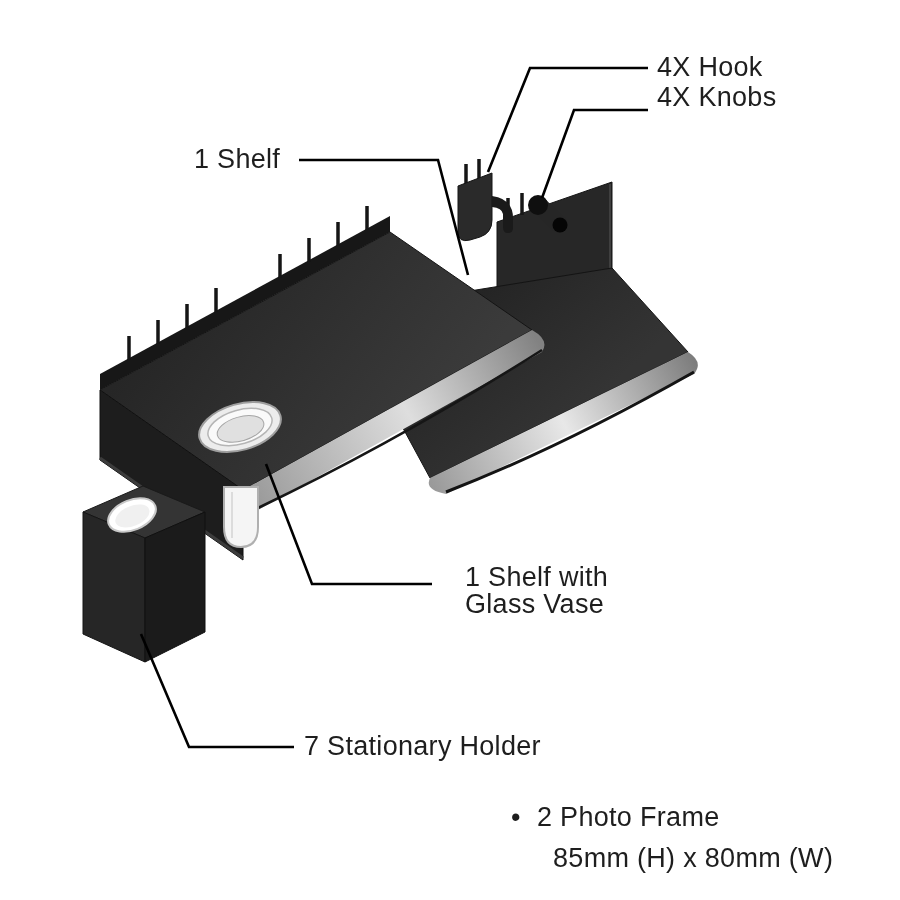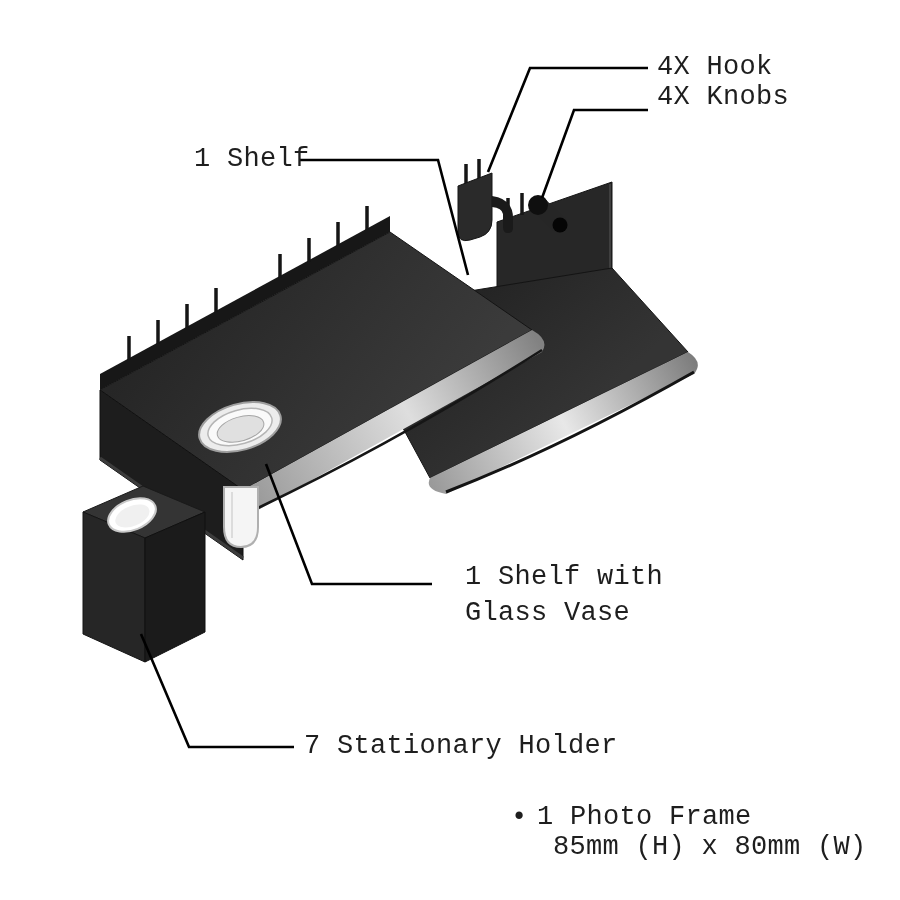--- a/index.html
+++ b/index.html
@@ -4,32 +4,32 @@
 <style>
   :root{
     --bg:#ffffff; --ink:#000000; --text:#1e1e1e;
     --part-dark:#1b1b1b; --part-mid:#2a2a2a; --part-light:#383838;
     --vase-white:#f5f5f5;
   }
   html,body{margin:0;padding:0;background:var(--bg);}
   .stage{
     position:relative;width:900px;height:900px;margin:0 auto;
     background:var(--bg);overflow:hidden;
-    font-family:Liberation Mono, monospace;
+    font-family:Liberation Sans, sans-serif;
   }
   .stage svg{position:absolute;left:0;top:0;}
   .label{
     position:absolute;font-size:27px;color:var(--text);
     letter-spacing:.3px;white-space:nowrap;line-height:1.0;
   }
-  .label .line2{margin-top:9px;}
+  .label .line2{margin-top:0;}
   .note{position:absolute;font-size:27px;color:var(--text);letter-spacing:.3px;white-space:nowrap;}
   .note-row{display:flex;align-items:flex-start;}
   .note-bullet{width:26px;}
-  .note-line2{padding-left:42px;}
+  .note-line2{padding-left:42px;margin-top:10px;}
 </style>
 </head>
 <body>
 
 <div class="stage">
 
   <svg width="900" height="900" viewBox="0 0 900 900">
     <defs>
       <linearGradient id="gSurfR" gradientUnits="userSpaceOnUse" x1="420" y1="270" x2="560" y2="430">
         <stop offset="0" stop-color="#1f1f1f"></stop>
@@ -137,18 +137,18 @@
   <div class="label" style="left:465px;top:564px;">
     <div>1 Shelf with</div>
     <div class="line2">Glass Vase</div>
   </div>
 
   <div class="label" style="left:304px;top:733px;">7 Stationary Holder</div>
 
   <div class="note" style="left:511px;top:802px;">
     <div class="note-row">
       <span class="note-bullet">•</span>
-      <span>1 Photo Frame</span>
+      <span>2 Photo Frame</span>
     </div>
     <div class="note-line2">85mm (H) x 80mm (W)</div>
   </div>
 
 </div>
 
 </body></html>

